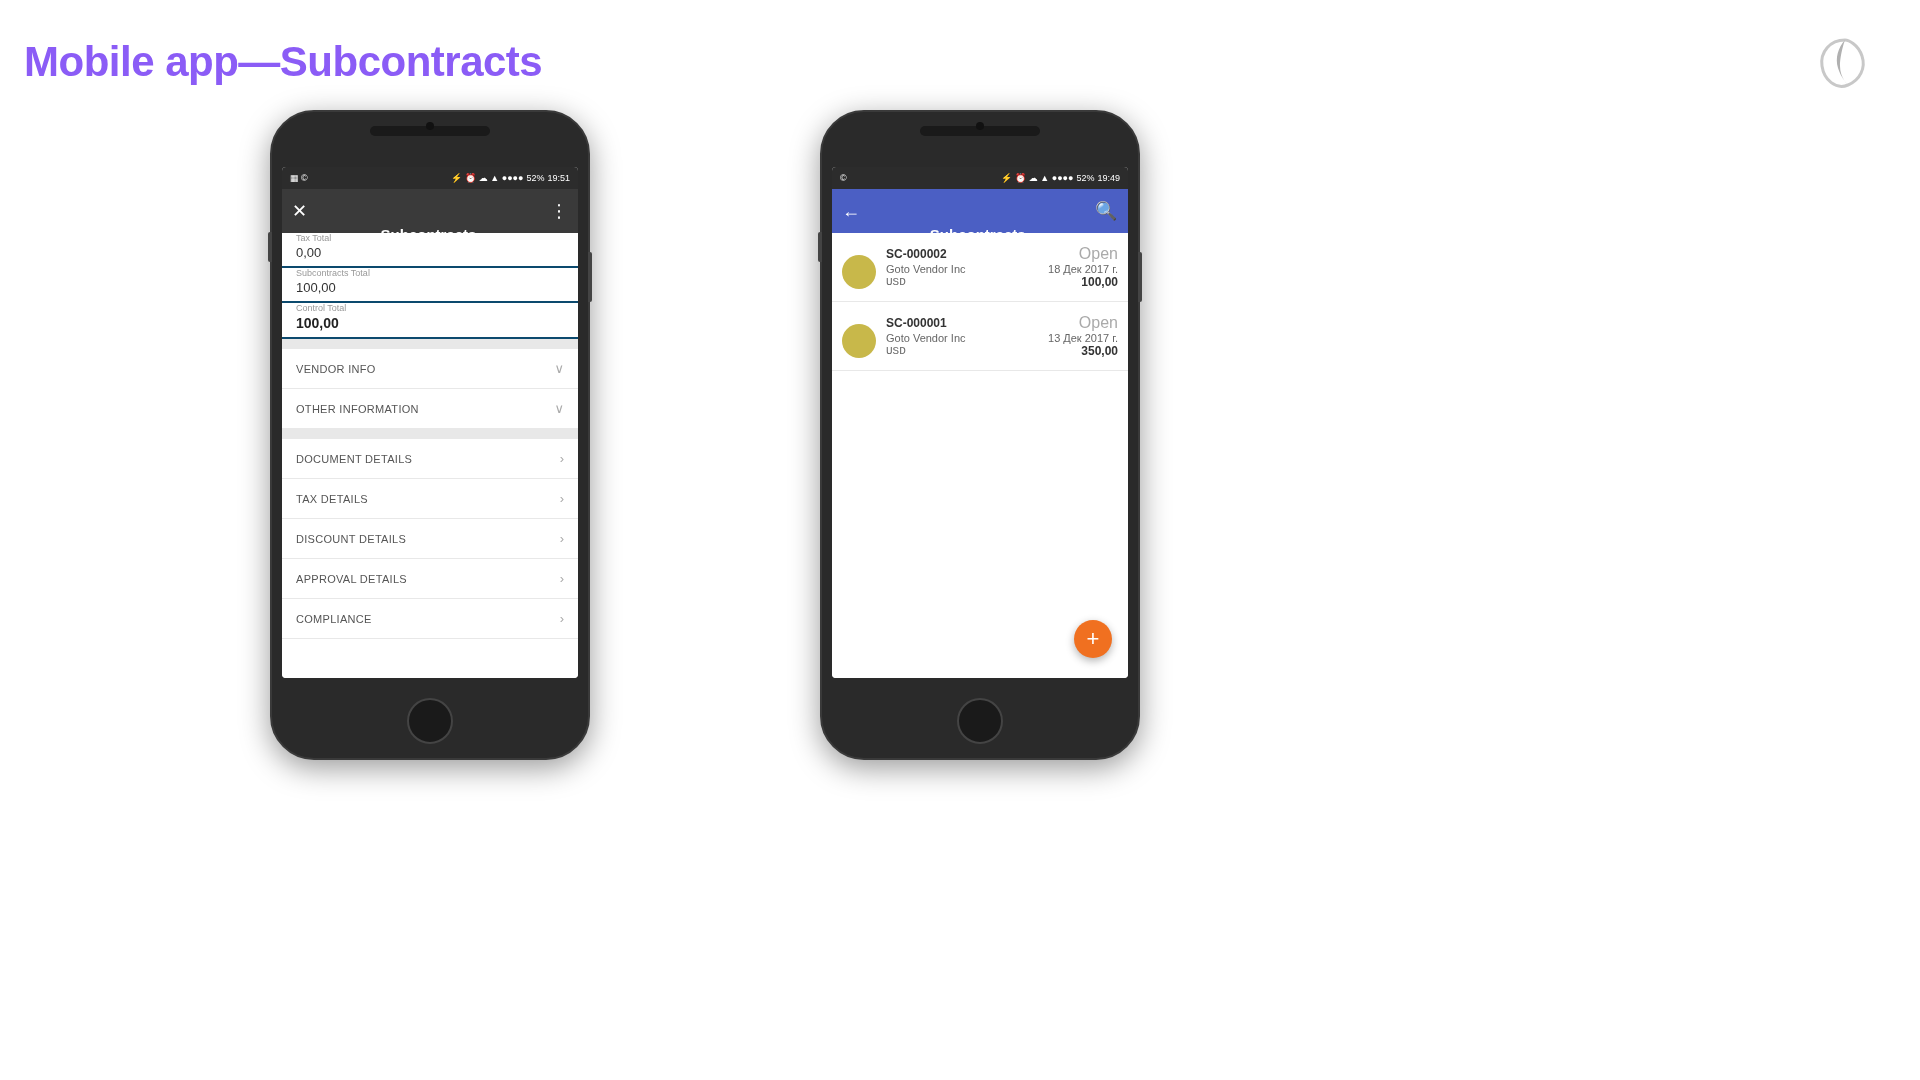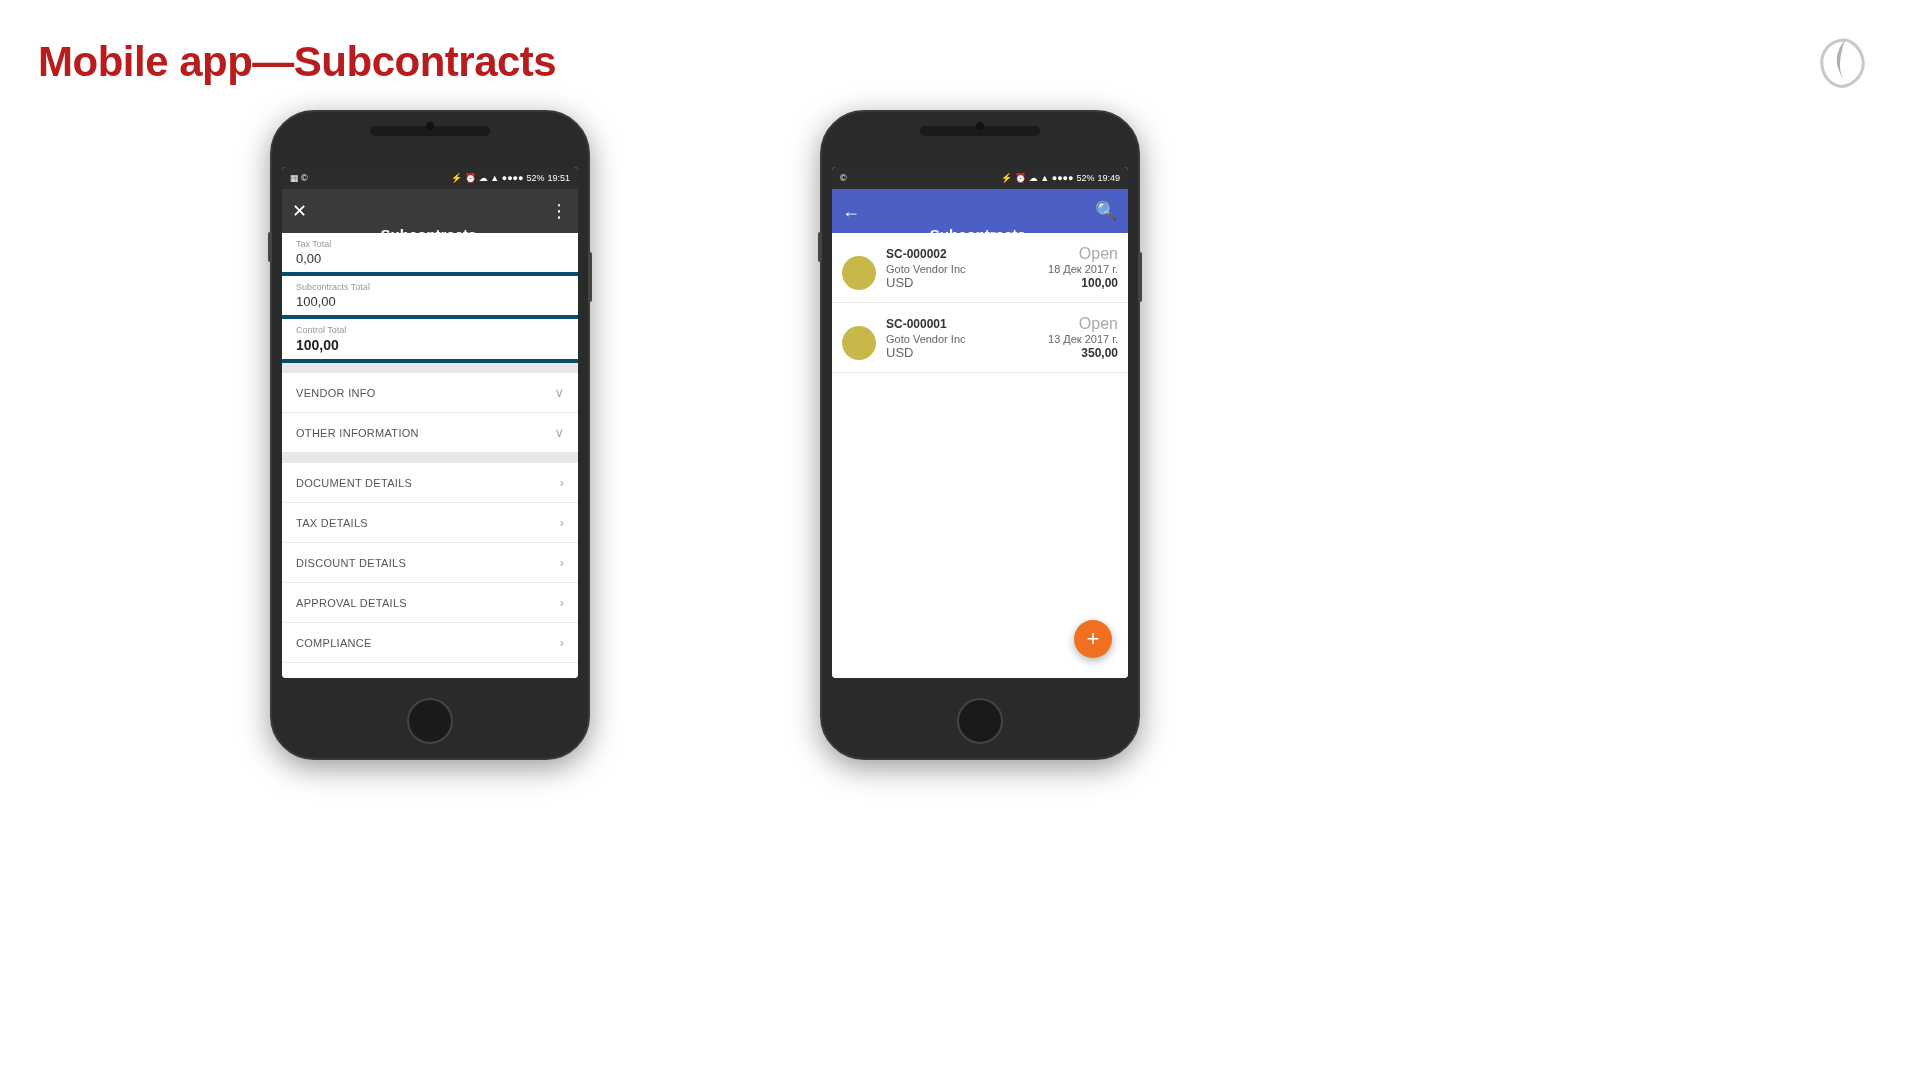--- a/index.html
+++ b/index.html
@@ -9,24 +9,24 @@
       background: #ffffff;
       font-family: Arial, sans-serif;
       overflow: hidden;
       position: relative;
     }
 
     
     .page-title {
       position: absolute;
       top: 38px;
-      left: 38px;
+      left: 24px;
       font-size: 42px;
       font-weight: 900;
-      color: #b91c1c;
+      color: #8b5cf6;
       letter-spacing: -0.5px;
     }
 
     
     .logo {
       position: absolute;
       top: 30px;
       right: 40px;
       width: 70px;
       height: 70px;
@@ -145,22 +145,22 @@
 
     
     .screen-content {
       background: #fff;
       height: calc(100% - 66px);
       overflow: hidden;
     }
 
     
     .form-field {
-      padding: 6px 14px 6px;
-      border-bottom: 4px solid #0c4a6e;
+      padding: 0 14px 6px;
+      border-bottom: 2px solid #0c4a6e;
       background: #fff;
     }
     .form-label {
       font-size: 9px;
       color: #999;
       margin-bottom: 2px;
     }
     .form-value {
       font-size: 13px;
       color: #333;
@@ -238,22 +238,23 @@
     }
     .list-vendor {
       font-size: 11px;
       color: #666;
     }
     .list-date {
       font-size: 11px;
       color: #666;
     }
     .list-currency {
-      font-size: 13px;
+      font-size: 11px;
       color: #666;
+      font-family: Liberation Mono, monospace;
     }
     .list-amount {
       font-size: 12px;
       font-weight: 600;
       color: #333;
     }
 
     
     .fab-button {
       position: absolute;

